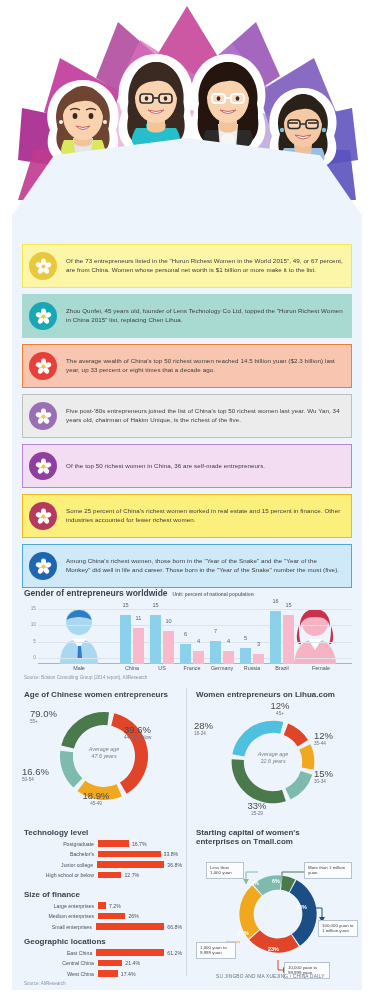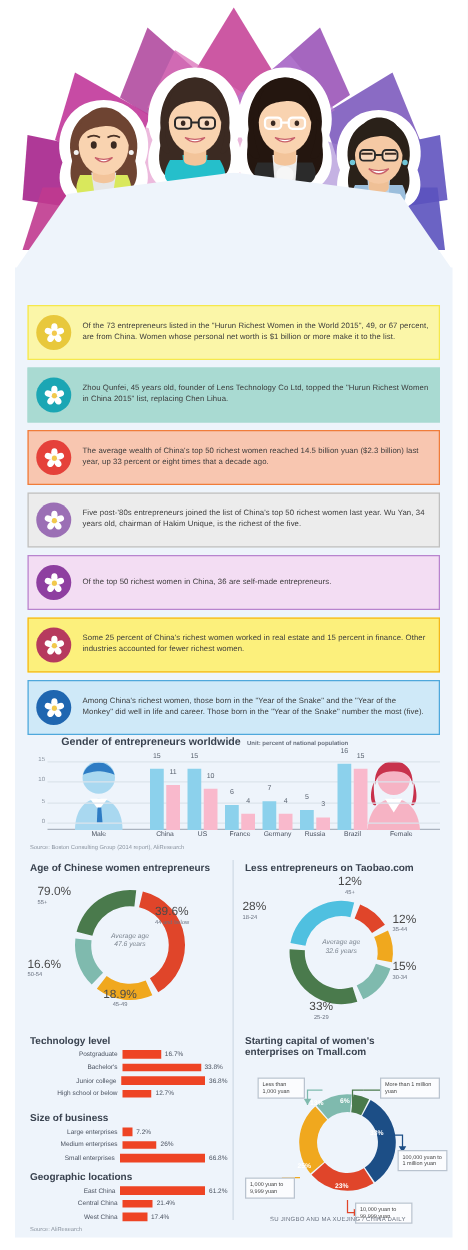--- a/index.html
+++ b/index.html
@@ -40,21 +40,21 @@
     position:relative; display:flex; align-items:center;
     margin-bottom:6px; padding:5px 8px 5px 6px; min-height:44px;
   }
   .fact-badge { width:28px; height:28px; border-radius:50%; flex:0 0 28px;
      display:flex; align-items:center; justify-content:center; margin-right:9px; }
   .fact-badge svg { display:block; }
   .fact-text { font-size:6.2px; line-height:8.6px; color:#3a3a3a; letter-spacing:.08px; }
 
   
   .sec-gender { position:absolute; left:24px; top:588px; width:330px; }
-  .sec-title { font-size:8.5px; font-weight:bold; color:#3a4350;margin-left:25px; }
+  .sec-title { font-size:8.5px; font-weight:bold; color:#3a4350; }
   .sec-unit { font-size:4.8px; color:#6a7280; font-weight:bold; }
   .bars-area { position:relative; width:328px; height:62px; margin-top:4px; }
   .gridline { position:absolute; left:14px; width:314px; height:1px; background:#dbe3ec; }
   .ytick { position:absolute; left:0; width:12px; text-align:right; font-size:4.8px; color:#8b94a0; }
   .bar { position:absolute; bottom:0; }
   .barval { position:absolute; font-size:5.6px; color:#5a6370; text-align:center; }
   .xlab { position:absolute; font-size:5.4px; color:#4a5260; text-align:center; }
   .axisline { position:absolute; left:14px; bottom:0; width:314px; height:1px; background:#aab3bf; }
   .src { font-size:4.6px; color:#8b94a0; }
 
@@ -402,21 +402,21 @@
         <div class="dl-sub">50-54</div>
       </div>
       <div class="dlabel" style="left:6px; top:8px; text-align:left; width:46px;">
         <div class="dl-pct">79.0%</div>
         <div class="dl-sub">55+</div>
       </div>
     </div>
   </div>
 
   <div style="position:absolute; left:196px; top:690px; width:160px;">
-    <div class="donut-title">Less entrepreneurs on Taobao.com</div>
+    <div class="donut-title">Women entrepreneurs on Lihua.com</div>
     <div class="donut-box" style="position:relative; width:160px; height:114px; margin-top:4px;">
       <svg id="taoDonut" width="94" height="94" viewBox="0 0 100 100" style="position:absolute; left:30px; top:12px;">
           <path d="M66.12605397586908 9.061627008790921 A44 44 0 0 1 87.19152066176167 26.488496626847635 L76.20311682987754 33.435077168915385 A31 31 0 0 0 61.36153802845322 21.15705539255724 Z" fill="#E0452A"></path>
           <path d="M89.77963218507425 31.196254010963532 A44 44 0 0 1 93.20618335864353 58.32019949155521 L80.44072009358976 55.861958732686624 A31 31 0 0 0 78.02655903948413 36.75190623499704 Z" fill="#F0A81E"></path>
           <path d="M91.87015377069528 63.5236911831915 A44 44 0 0 1 68.66477460079717 89.84502715649015 L63.1501821051071 78.07263276934532 A31 31 0 0 0 79.49942652026259 59.528055151794014 Z" fill="#7FBAAE"></path>
           <path d="M63.66976290375221 91.82269219162248 A44 44 0 0 1 6.091712796024126 47.160578436869855 L19.06461583356245 47.999498444158306 A31 31 0 0 0 59.63096931855269 79.4659876804613 Z" fill="#4A7A4C"></path>
           <path d="M6.765036952080926 41.83066892303463 A44 44 0 0 1 61.016720178395424 7.401503823363257 L57.761780125687686 19.98742314827866 A31 31 0 0 0 19.539003307147926 44.24433492304713 Z" fill="#4FC0E0"></path>
         </svg>
       <div class="donut-ctr" style="left:42px; top:48px; width:70px;">
         <div>Average age</div>
@@ -465,21 +465,21 @@
         </div>
         <div class="hb-row">
           <div class="hb-name">High school or below</div>
           <div class="hb-bar" style="width: 23.495px; background: rgb(238, 68, 36);"></div>
           <div class="hb-val">12.7%</div>
         </div>
       </div>
   </div>
 
   <div style="position:absolute; left:24px; top:890px; width:158px;">
-    <div class="hb-title">Size of business</div>
+    <div class="hb-title">Size of finance</div>
     <div id="hb-size">
         <div class="hb-row">
           <div class="hb-name">Large enterprises</div>
           <div class="hb-bar" style="width: 8px; background: rgb(238, 68, 36);"></div>
           <div class="hb-val">7.2%</div>
         </div>
         <div class="hb-row">
           <div class="hb-name">Medium enterprises</div>
           <div class="hb-bar" style="width: 27.4857px; background: rgb(238, 68, 36);"></div>
           <div class="hb-val">26%</div>

